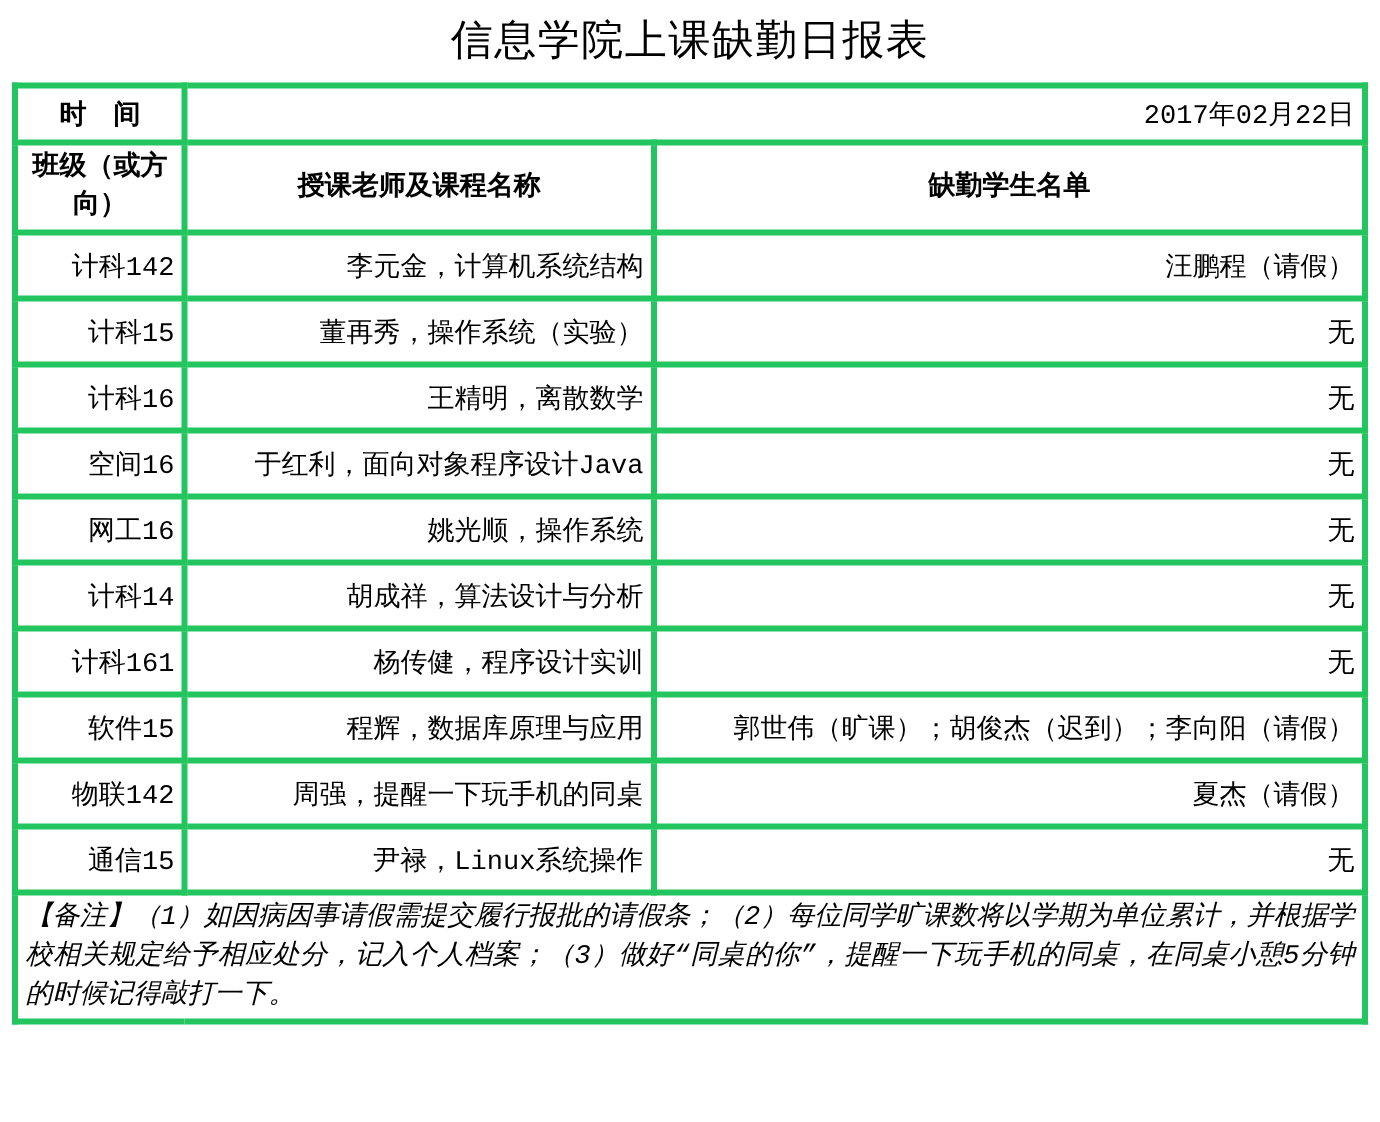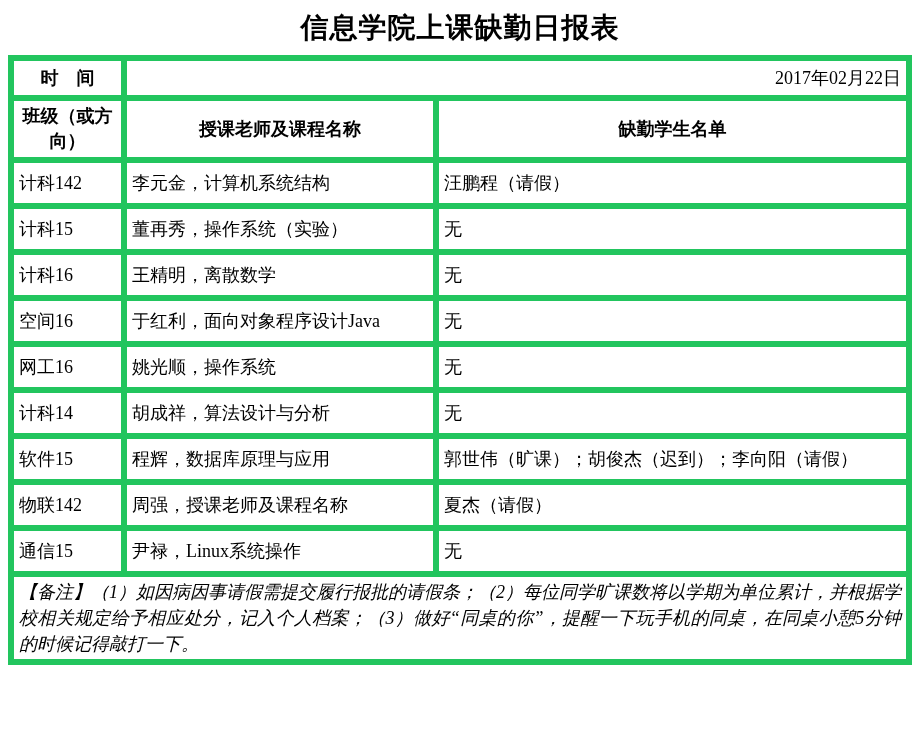--- a/index.html
+++ b/index.html
@@ -12,56 +12,57 @@
     width: 920px;
     height: 748px;
     background: #ffffff;
     font-family: "Liberation Serif", "DejaVu Serif", serif;
     color: #000000;
   }
   .doc-title {
     width: 920px;
     text-align: center;
     font-size: 28px;
-    font-weight: bold;
+    font-weight: normal;
     padding-top: 12px;
     letter-spacing: 1px;
     line-height: 32px;
   }
   table.report {
     position: absolute;
     left: 8px;
     top: 55px;
     width: 904px;
     border-collapse: collapse;
     border: 2px solid #000000;
     table-layout: fixed;
     font-size: 18px;
   }
   table.report td {
-    border: 6px solid #22c55e;
+    border: 4px solid #22c55e;
     padding: 2px 5px;
     vertical-align: middle;
     overflow: hidden;
+    font-family: Liberation Mono, monospace;
   }
   .col-class   { width: 113px; }
   .col-teacher { width: 312px; }
   .col-absent  { width: 473px; }
 
   tr.time-row td { height: 30px; }
   tr.header-row td { height: 52px; line-height: 25px; }
   tr.data-row td { height: 36px; }
   tr.remark-row td { height: 76px; }
 
   td.hdr {
     font-weight: bold;
     text-align: center;
   }
   td.center { text-align: right; }
-  td.left { text-align: left; }
+  td.left { text-align: right; }
 
   td.remark-cell {
     font-style: italic;
     font-family: "Liberation Serif", "DejaVu Serif", serif;
     line-height: 26px;
     text-align: justify;
     padding: 2px 6px;
     vertical-align: top;
   }
 </style>
@@ -114,27 +115,32 @@
         <td class="left">网工16</td>
         <td class="left">姚光顺，操作系统</td>
         <td class="left">无</td>
       </tr>
       <tr class="data-row">
         <td class="left">计科14</td>
         <td class="left">胡成祥，算法设计与分析</td>
         <td class="left">无</td>
       </tr>
       <tr class="data-row">
+        <td class="left">计科161</td>
+        <td class="left">杨传健，程序设计实训</td>
+        <td class="left">无</td>
+      </tr>
+      <tr class="data-row">
         <td class="left">软件15</td>
         <td class="left">程辉，数据库原理与应用</td>
         <td class="left">郭世伟（旷课）；胡俊杰（迟到）；李向阳（请假）</td>
       </tr>
       <tr class="data-row">
         <td class="left">物联142</td>
-        <td class="left">周强，授课老师及课程名称</td>
+        <td class="left">周强，提醒一下玩手机的同桌</td>
         <td class="left">夏杰（请假）</td>
       </tr>
       <tr class="data-row">
         <td class="left">通信15</td>
         <td class="left">尹禄，Linux系统操作</td>
         <td class="left">无</td>
       </tr>
 
       <tr class="remark-row">
         <td class="remark-cell" colspan="3">【备注】（1）如因病因事请假需提交履行报批的请假条；（2）每位同学旷课数将以学期为单位累计，并根据学校相关规定给予相应处分，记入个人档案；（3）做好“同桌的你”，提醒一下玩手机的同桌，在同桌小憩5分钟的时候记得敲打一下。</td>

